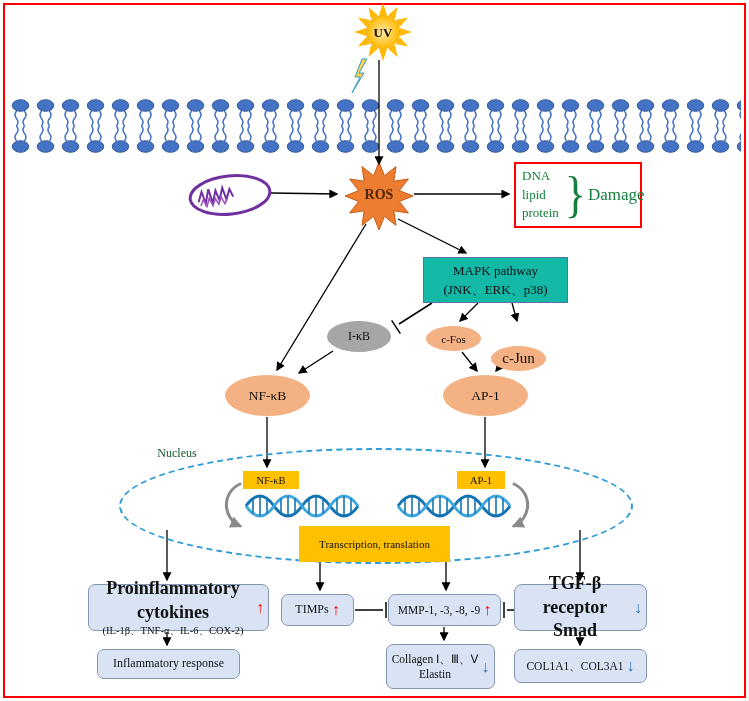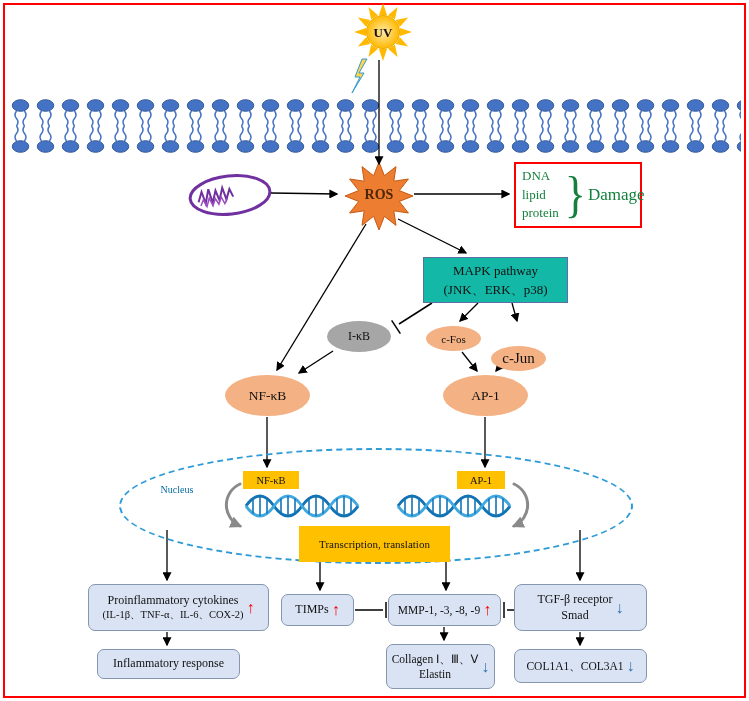--- a/index.html
+++ b/index.html
@@ -18,21 +18,21 @@
   .dmg-label{font-size:17px;}
   .nucleus{position:absolute;z-index:2;border:2px dashed #2E9BD6;border-radius:50%;box-sizing:border-box;}
   .ybox{position:absolute;z-index:3;background:#FFC000;display:flex;align-items:center;justify-content:center;
         font-size:10.5px;color:#111;}
   .obox{position:absolute;z-index:3;background:#DAE3F3;border:1.2px solid #8496B0;border-radius:7px;
         display:flex;align-items:center;justify-content:center;text-align:center;
         font-size:12px;line-height:1.3;color:#111;box-sizing:border-box;padding:2px 4px;}
   .col{display:flex;flex-direction:column;justify-content:center;}
   .up{color:#FF0000;font-weight:700;font-size:16px;margin-left:3px;line-height:1;}
   .dn{color:#2E75B6;font-weight:700;font-size:16px;margin-left:3px;line-height:1;}
-  .s1{font-size:12px;} .s2{font-size:10.5px;} .s3{font-size:11.5px;}
+  .s1{font-size:18px;font-weight:bold;} .s2{font-size:10.5px;} .s3{font-size:11.5px;}
 </style>
 </head>
 <body>
 
 <div class="stage">
 
   <svg class="layer" width="749" height="701" viewBox="0 0 749 701">
     <defs>
       <marker id="arr" viewBox="0 0 10 10" refX="8.5" refY="5" markerWidth="9" markerHeight="9" orient="auto" markerUnits="userSpaceOnUse">
         <path d="M0,0 L10,5 L0,10 Z" fill="#000"></path>
@@ -161,21 +161,21 @@
     <div>(JNK、ERK、p38)</div>
   </div>
 
   <div class="ell" style="left:327px;top:321px;width:64px;height:31px;background:#A6A6A6;font-size:12px;">I-κB</div>
   <div class="ell" style="left:426px;top:326px;width:55px;height:25px;background:#F4B183;font-size:11px;">c-Fos</div>
   <div class="ell" style="left:491px;top:326px;width:55px;height:25px;background:#F4B183;font-size:15px;margin-top:20px;">c-Jun</div>
   <div class="ell" style="left:225px;top:375px;width:85px;height:41px;background:#F4B183;font-size:13.5px;">NF-κB</div>
   <div class="ell" style="left:443px;top:375px;width:85px;height:41px;background:#F4B183;font-size:13.5px;">AP-1</div>
 
   <div class="nucleus" style="left:119px;top:448px;width:514px;height:116px;"></div>
-  <div class="lbl" style="left:142px;top:484px;width:70px;font-size:10px;color:#0369a1;">Nucleus</div>
+  <div class="lbl" style="left:142px;top:446px;width:70px;font-size:12px;color:#14532d;">Nucleus</div>
 
   <div class="ybox" style="left:243px;top:471px;width:56px;height:18px;">NF-κB</div>
   <div class="ybox" style="left:457px;top:471px;width:48px;height:18px;">AP-1</div>
   <div class="ybox" style="left:299px;top:526px;width:151px;height:36px;font-size:11px;">Transcription, translation</div>
 
   <div class="obox" style="left:88px;top:584px;width:181px;height:47px;">
     <div class="col">
       <div class="s1">Proinflammatory cytokines</div>
       <div class="s2">(IL-1β、TNF-α、IL-6、COX-2)</div>
     </div>

